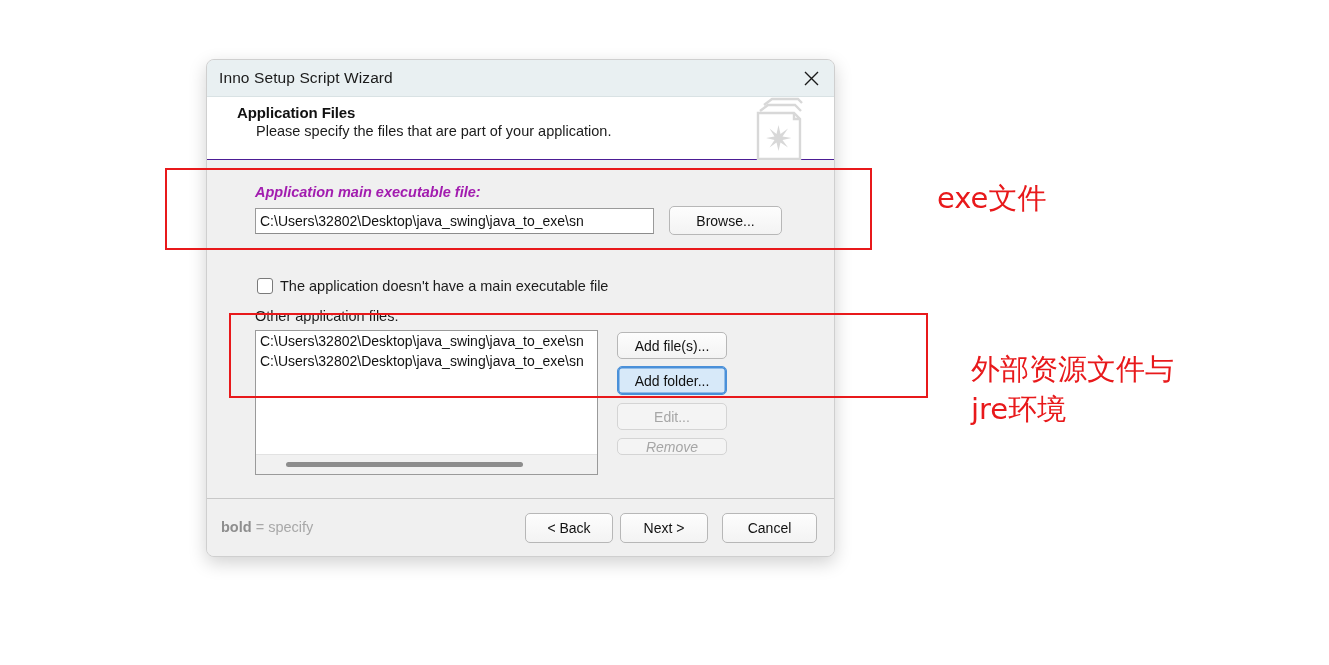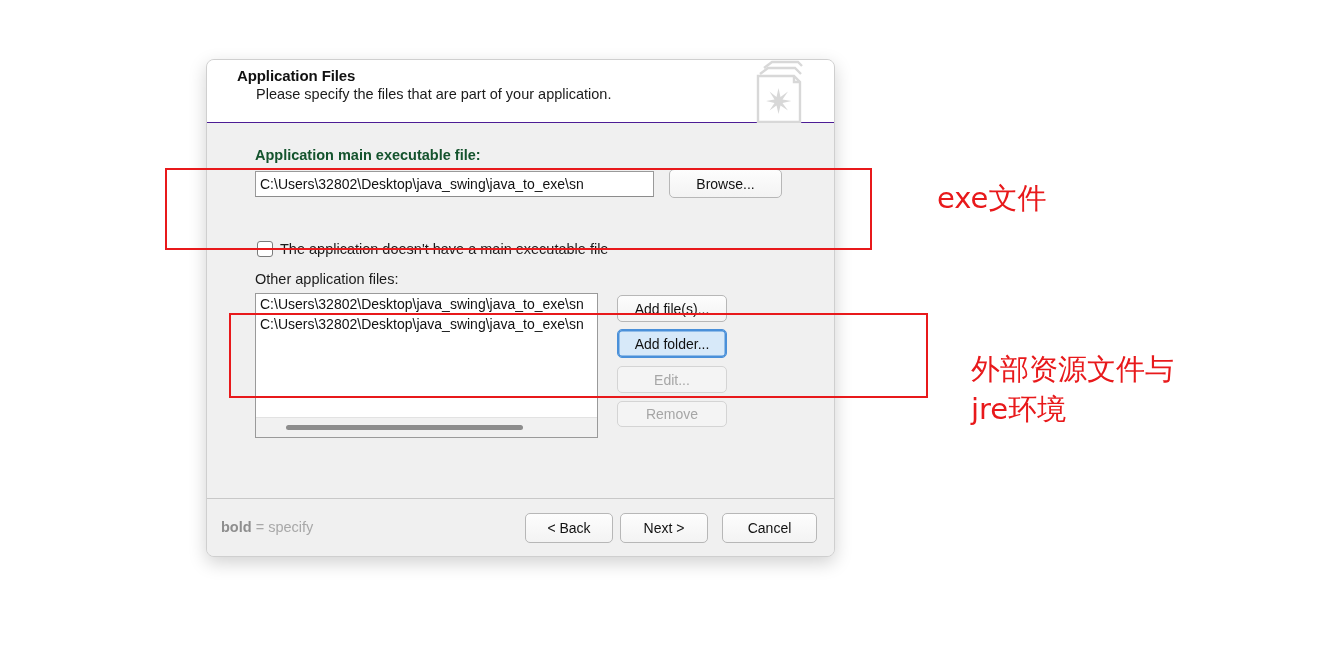--- a/index.html
+++ b/index.html
@@ -64,22 +64,23 @@
   .header-icon {
     position: absolute; right: 20px; top: -6px;
     width: 64px; height: 74px;
   }
 
   
   .body { position: relative; height: 340px; background: #f0f0f0; padding: 0; }
 
   .label-bold {
     position: absolute;
-    font-size: 14.5px; font-weight: bold; color: #14532d;
-    white-space: nowrap;
+    font-size: 14.5px; font-weight: bold; color: #a21caf;
+    white-space: nowrap;
+    font-style: italic;
   }
   .label-plain {
     position: absolute;
     font-size: 14.5px; color: #1b1b1b;
     white-space: nowrap;
   }
 
   .textfield {
     position: absolute;
     background: #ffffff;
@@ -168,20 +169,30 @@
     font-family: "DejaVu Sans", "Liberation Sans", sans-serif;
   }
 </style>
 </head>
 <body>
 
 <div id="root">
 
   <div class="dialog">
 
+    <div class="titlebar">
+      <div class="title-text">Inno Setup Script Wizard</div>
+      <div class="close-btn">
+        <span>
+          <svg width="17" height="17" viewBox="0 0 17 17">
+            <path d="M2 2 L15 15 M15 2 L2 15" stroke="#1a1a1a" stroke-width="1.4" fill="none"></path>
+          </svg>
+        </span>
+      </div>
+    </div>
 
     <div class="header">
       <div class="header-title">Application Files</div>
       <div class="header-sub">Please specify the files that are part of your application.</div>
       <div class="header-icon">
         <svg width="64" height="74" viewBox="0 0 64 74">
           <g fill="none" stroke="#d8d8d8" stroke-width="2.4">
             <path d="M14 14 L22 8 L48 8 L52 12"></path>
             <path d="M10 20 L18 14 L45 14 L51 20"></path>
             <path d="M8 24 L8 68 L50 68 L50 28 L44 22 L8 22 Z" fill="#ffffff"></path>
@@ -214,21 +225,21 @@
         <div class="row">C:\Users\32802\Desktop\java_swing\java_to_exe\sn</div>
         <div class="row">C:\Users\32802\Desktop\java_swing\java_to_exe\sn</div>
         <div class="hscroll">
           <div class="thumb"></div>
         </div>
       </div>
 
       <div class="btn" style="left:410px; top:172px; width:110px; height:27px;">Add file(s)...</div>
       <div class="btn focus" style="left:410px; top:206px; width:110px; height:29px;">Add folder...</div>
       <div class="btn disabled" style="left:410px; top:243px; width:110px; height:27px;">Edit...</div>
-      <div class="btn disabled" style="left:410px; top:278px; width:110px; height:26px;">Remove</div>
+      <div class="btn disabled" style="left:410px; top:278px; width:110px; height:17px;font-style:italic;">Remove</div>
     </div>
 
     <div class="footer">
       <div class="note">
         <b>bold</b><span> = specify</span>
       </div>
       <div class="btn" style="left:318px; top:14px; width:88px; height:30px;">&lt; Back</div>
       <div class="btn" style="left:413px; top:14px; width:88px; height:30px;">Next &gt;</div>
       <div class="btn" style="left:515px; top:14px; width:95px; height:30px;">Cancel</div>
     </div>

